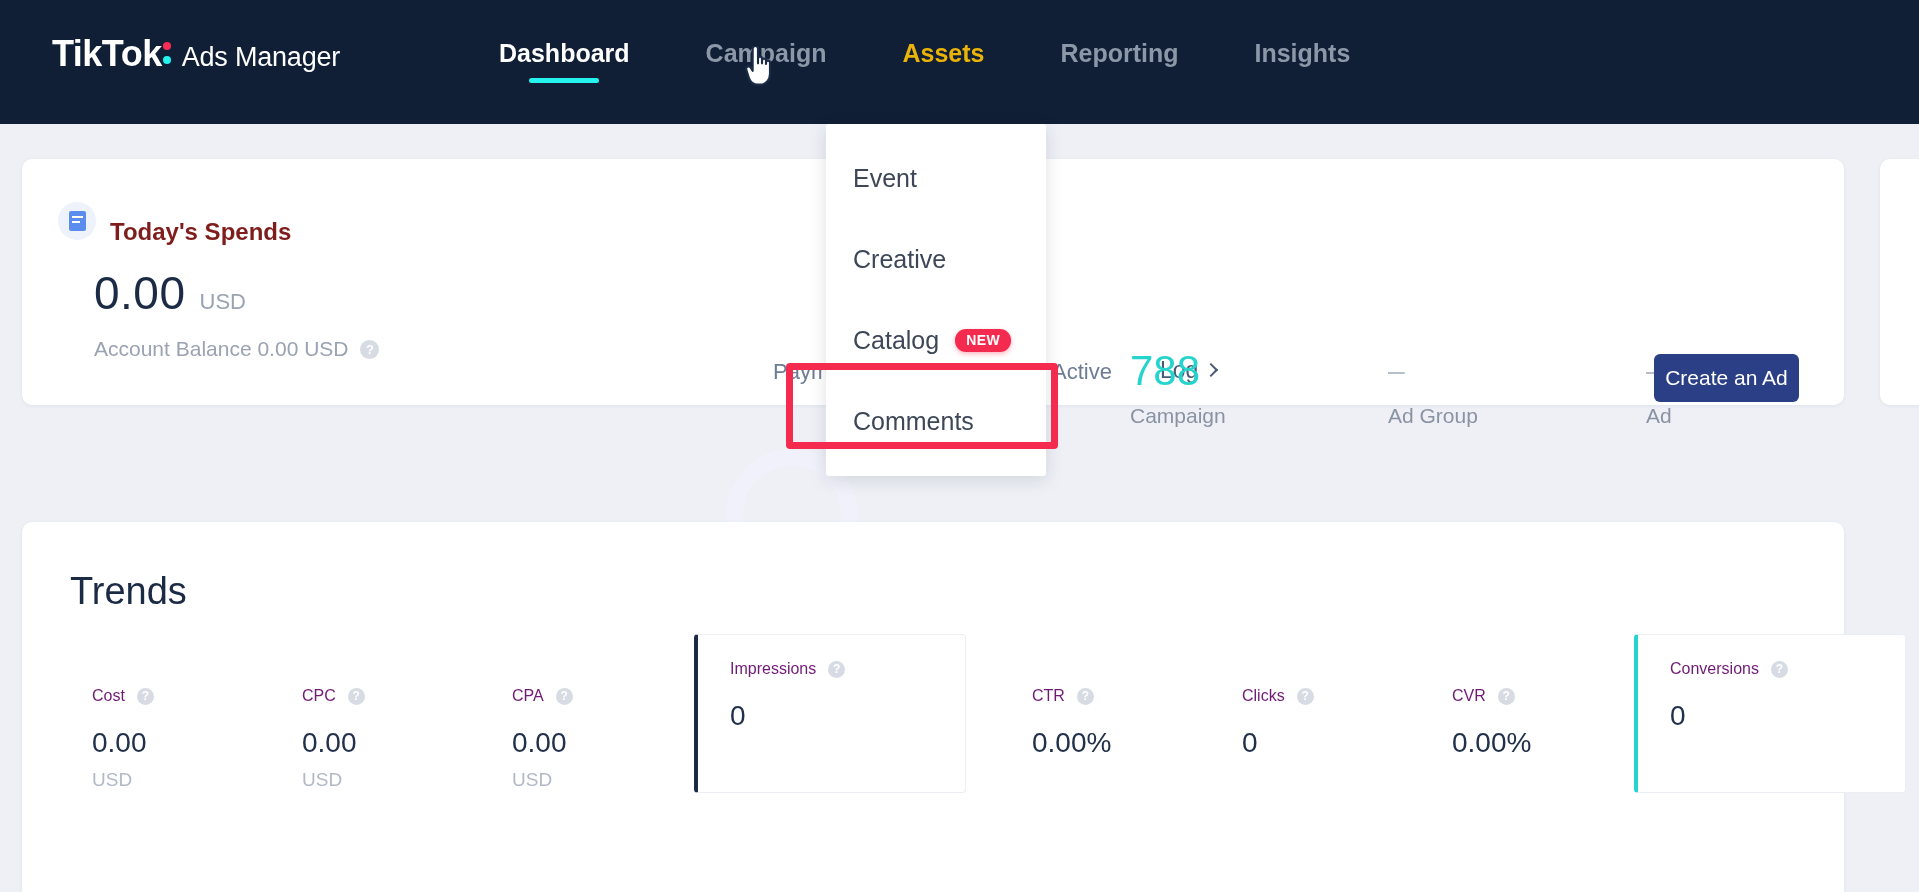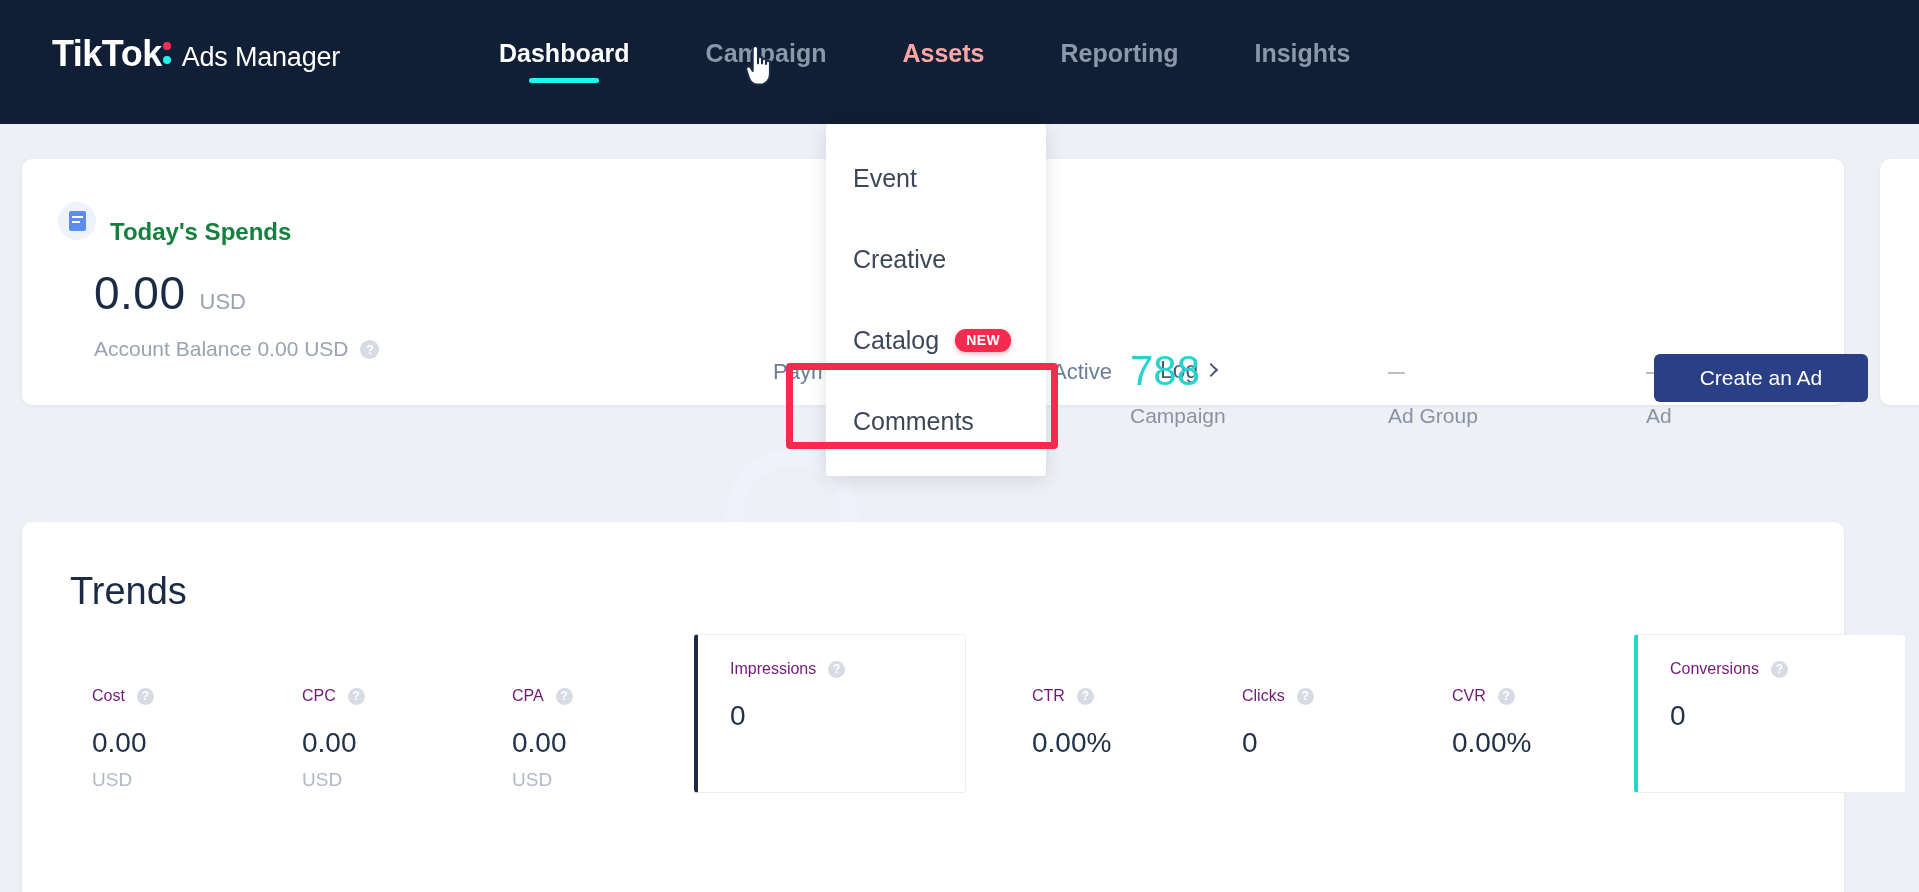--- a/index.html
+++ b/index.html
@@ -71,21 +71,21 @@
     position: relative;
     font-size: 25px;
     font-weight: 700;
     color: #8c97a8;
     padding: 0 34px;
     cursor: pointer;
     white-space: nowrap;
     line-height: 34px;
   }
   .nav-item.active { color: #ffffff; }
-  .nav-item.hovered { color: #fca5a5; font-weight: 700; }
+  .nav-item.hovered { color: #eab308; font-weight: 700; }
   .nav-item.active .nav-underline {
     position: absolute;
     left: 50%;
     transform: translateX(-50%);
     bottom: -13px;
     width: 70px; height: 5px;
     border-radius: 3px;
     background: #25f4ee;
   }
 
@@ -138,21 +138,21 @@
   .doc-icon::after {
     content: "";
     position: absolute;
     left: 3px;
     height: 2px;
     background: #ffffff;
   }
   .doc-icon::before { top: 5px;  width: 11px; }
   .doc-icon::after  { top: 10px; width: 8px; }
   .spends-title {
-    font-size: 24px; font-weight: 700; color: #15803d; white-space: nowrap; margin-top: 23px;
+    font-size: 24px; font-weight: 700; color: #7f1d1d; white-space: nowrap; margin-top: 23px;
   }
 
   .spends-amount {
     position: absolute;
     left: 72px; top: 107px;
     display: flex; align-items: baseline; gap: 14px;
   }
   .spends-amount .num { font-size: 46px; font-weight: 400; color: #1b2b45; letter-spacing: 0.5px; }
   .spends-amount .cur { font-size: 22px; font-weight: 400; color: #9aa3b2; }
   .spends-balance {
@@ -227,21 +227,21 @@
     line-height: 54px;
   }
   .stat .v.dash { color: #b8bfcc; font-size: 30px; }
   .stat .l {
     font-size: 21px; color: #8a93a3; margin-top: 6px;
   }
 
   .create-ad-btn {
     position: absolute;
     left: 1632px; top: 195px;
-    width: 214px; height: 48px;
+    width: 145px; height: 48px;
     background: #2b3f86;
     color: #ffffff;
     font-size: 21px;
     font-weight: 400;
     border: none;
     border-radius: 6px;
     cursor: pointer;
     font-family: "Liberation Sans", sans-serif;
   }
 

